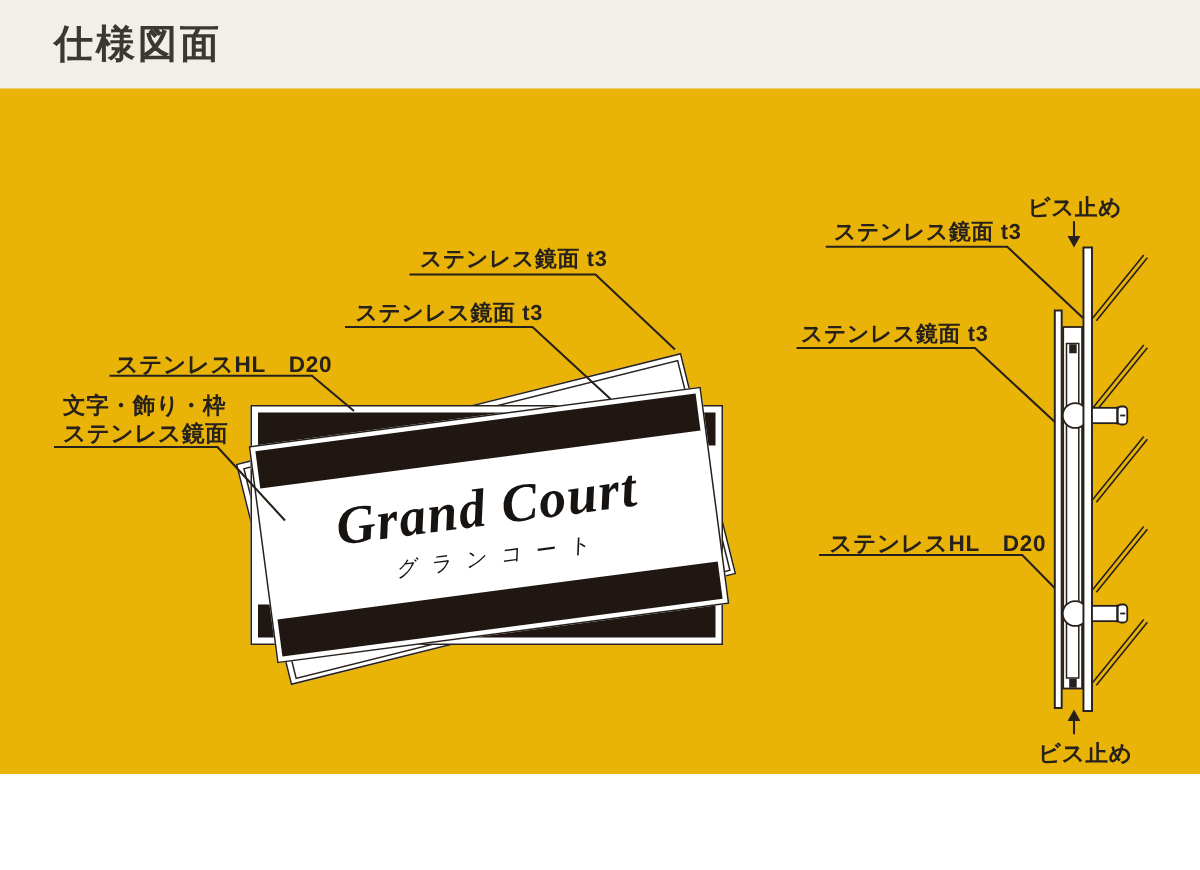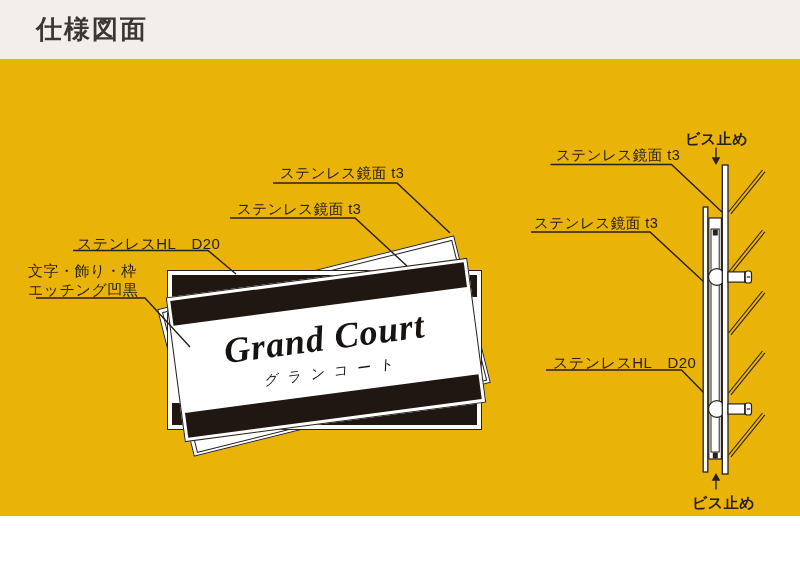--- a/index.html
+++ b/index.html
@@ -26,21 +26,21 @@
   .front-plate .band.top{top:3px;}
   .front-plate .band.bottom{bottom:3px;}
   .face{position:absolute;left:0;right:0;top:28px;bottom:28px;display:flex;flex-direction:column;
         align-items:center;justify-content:center;}
   .sign-title{font-family:"Liberation Serif",serif;font-style:italic;font-weight:bold;
               font-size:36px;line-height:1;color:#171310;letter-spacing:1px;}
   .sign-subtitle{display:inline-block;margin-top:10px;font-family:"Liberation Serif",serif;
                  font-size:14px;line-height:1;letter-spacing:9px;padding-left:9px;
                  transform:skewX(-10deg);color:#171310;}
   
-  .label{position:absolute;font-size:14.5px;font-weight:400;line-height:1.28;
+  .label{position:absolute;font-size:14.5px;font-weight:700;line-height:1.28;
          letter-spacing:0.5px;white-space:nowrap;color:#27211c;z-index:6;}
   .label.small{font-size:15px;}
   .label.bis{font-size:15px;font-weight:700;}
   
   svg.overlay{position:absolute;left:0;top:0;z-index:5;pointer-events:none;}
 </style>
 </head>
 <body>
 
 <div class="page">
@@ -62,23 +62,23 @@
       <div class="band bottom"></div>
       <div class="face">
         <div class="sign-title">Grand Court</div>
         <div class="sign-subtitle">グランコート</div>
       </div>
     </div>
 
     <div class="label" style="left:280px;top:164px;">ステンレス鏡面 t3</div>
     <div class="label" style="left:237px;top:200px;">ステンレス鏡面 t3</div>
     <div class="label small" style="left:77px;top:234px;">ステンレスHL　D20</div>
-    <div class="label small" style="left:28px;top:261px;">
+    <div class="label small" style="left:42px;top:261px;">
       <div>文字・飾り・枠</div>
-      <div>エッチング凹黒</div>
+      <div>ステンレス鏡面</div>
     </div>
   </div>
 
   <div>
     <div class="label" style="left:556px;top:146px;">ステンレス鏡面 t3</div>
     <div class="label" style="left:534px;top:214px;">ステンレス鏡面 t3</div>
     <div class="label small" style="left:553px;top:353px;">ステンレスHL　D20</div>
     <div class="label bis" style="left:685px;top:129px;">ビス止め</div>
     <div class="label bis" style="left:692px;top:493px;">ビス止め</div>
   </div>

